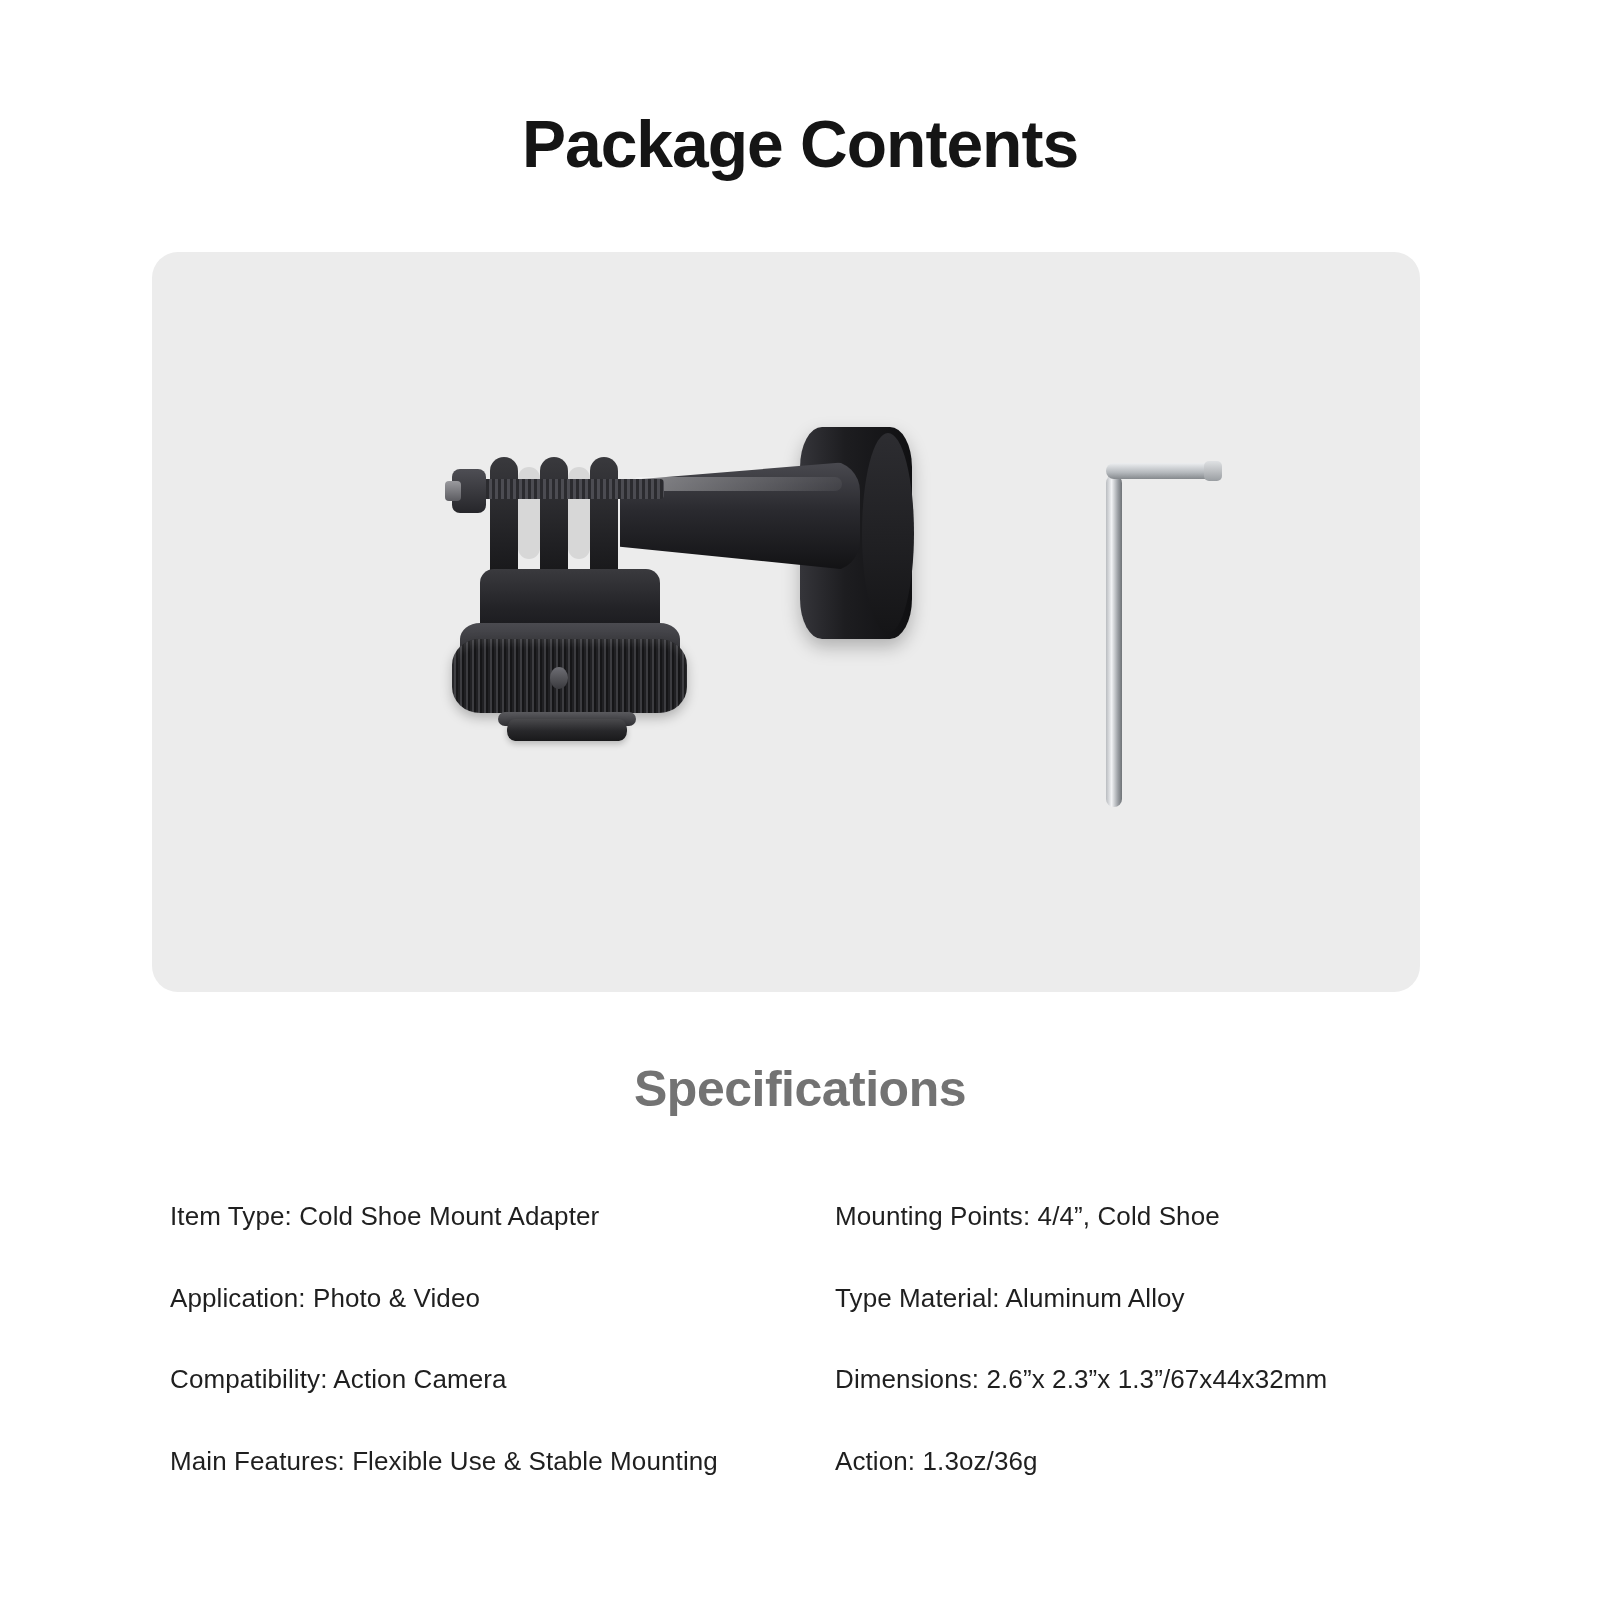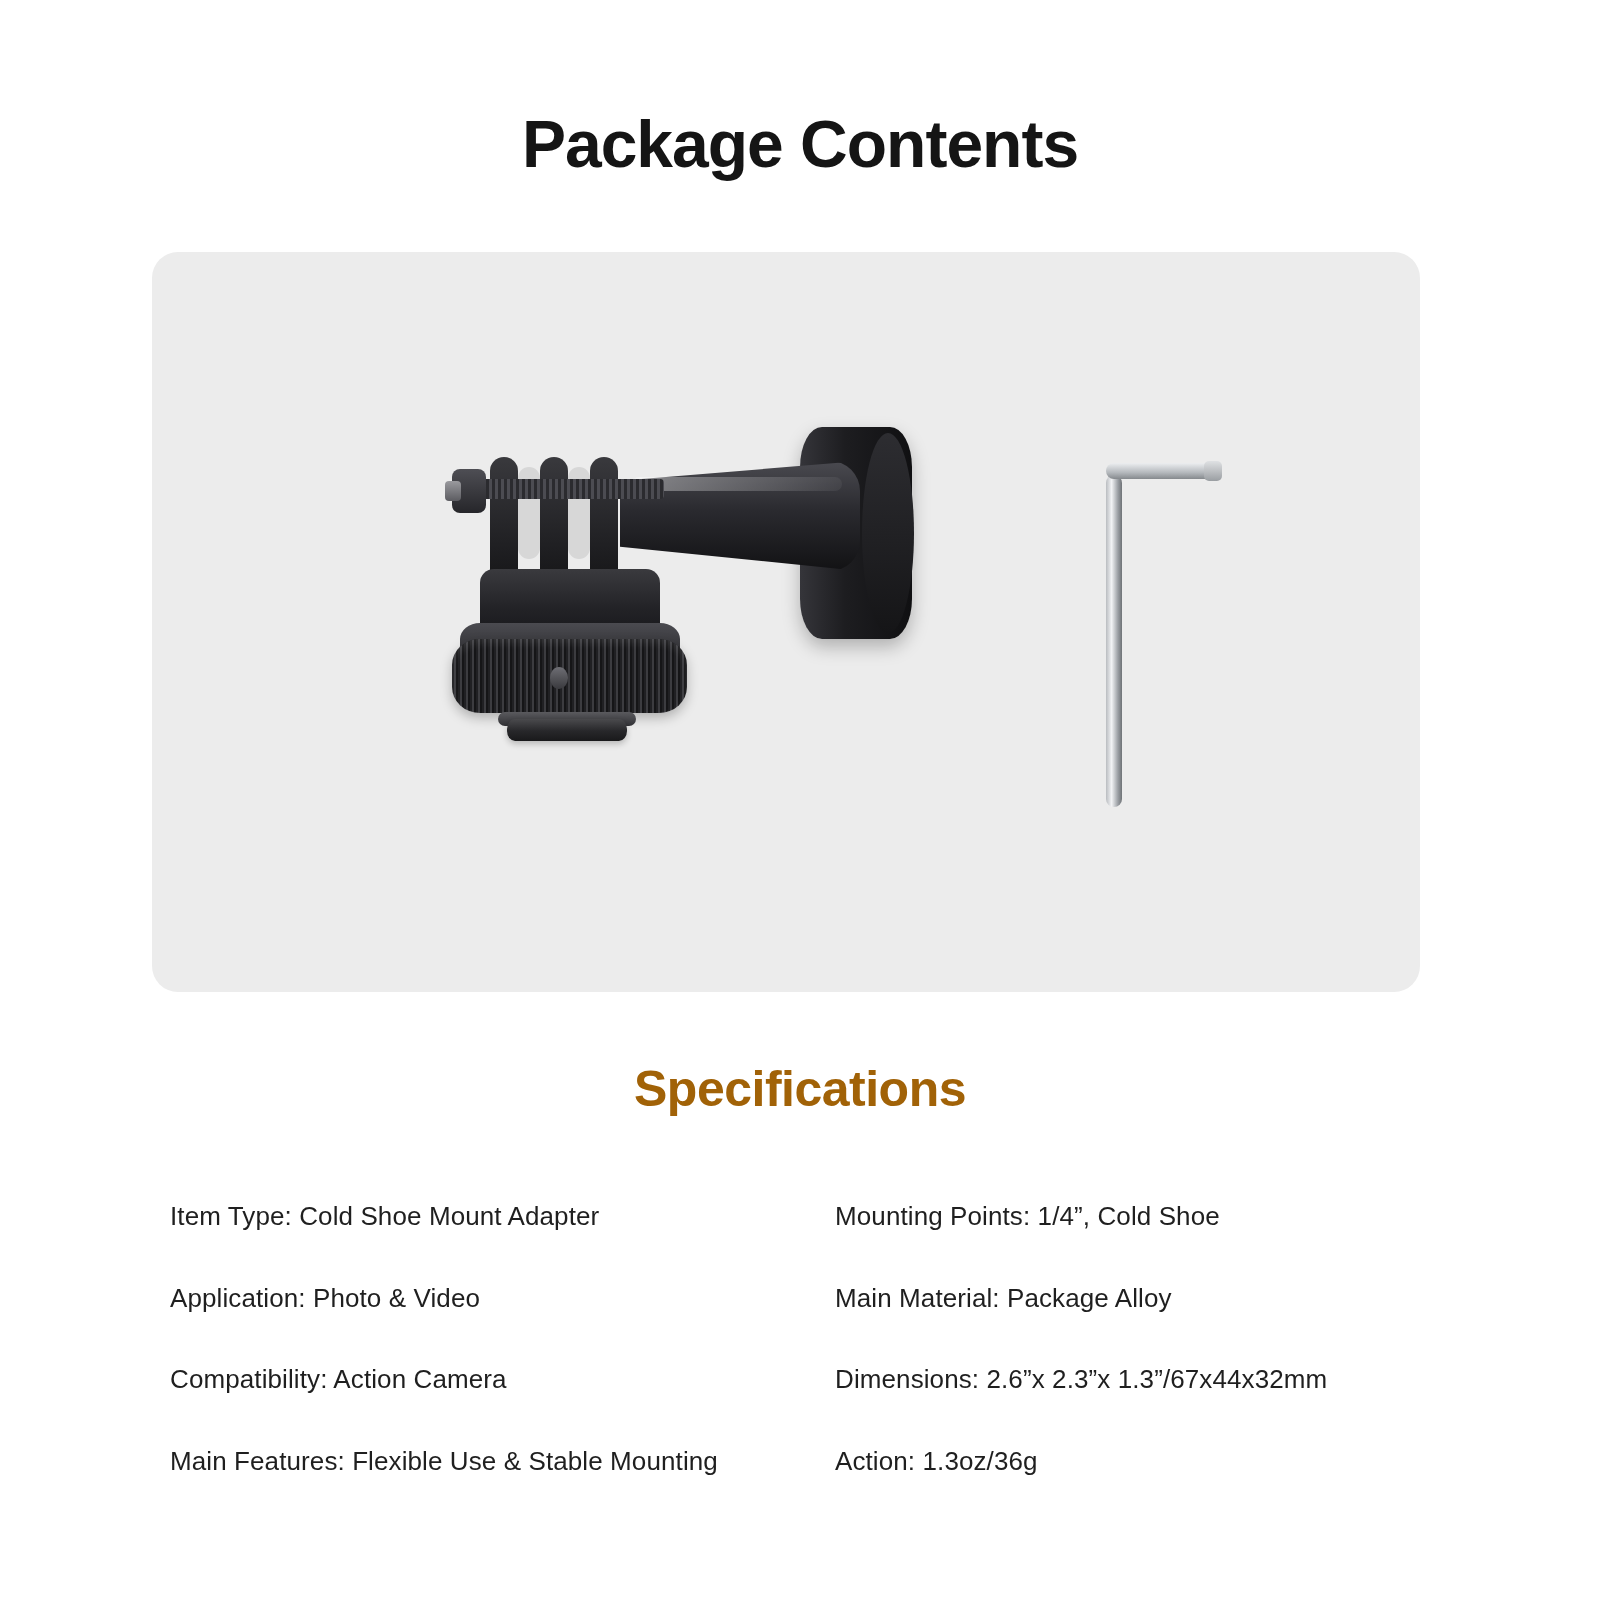--- a/index.html
+++ b/index.html
@@ -37,21 +37,21 @@
   }
   .title-specs {
     position: absolute;
     top: 1062px;
     left: 0;
     width: 1600px;
     text-align: center;
     font-size: 50px;
     font-weight: bold;
     letter-spacing: -0.5px;
-    color: #a16207;
+    color: #737373;
     line-height: 1.1;
   }
 
   
   .panel {
     position: absolute;
     left: 152px;
     top: 252px;
     width: 1268px;
     height: 740px;
@@ -344,20 +344,20 @@
   <div class="title-specs">Specifications</div>
 
   <div class="specs">
     <div class="spec-col left">
       <div class="spec-item">Item Type: Cold Shoe Mount Adapter</div>
       <div class="spec-item">Application: Photo &amp; Video</div>
       <div class="spec-item">Compatibility: Action Camera</div>
       <div class="spec-item">Main Features: Flexible Use &amp; Stable Mounting</div>
     </div>
     <div class="spec-col right">
-      <div class="spec-item">Mounting Points: 1/4”, Cold Shoe</div>
-      <div class="spec-item">Main Material: Package Alloy</div>
+      <div class="spec-item">Mounting Points: 4/4”, Cold Shoe</div>
+      <div class="spec-item">Type Material: Aluminum Alloy</div>
       <div class="spec-item">Dimensions: 2.6”x 2.3”x 1.3”/67x44x32mm</div>
       <div class="spec-item">Action: 1.3oz/36g</div>
     </div>
   </div>
 
 </div>
 
 </body></html>

